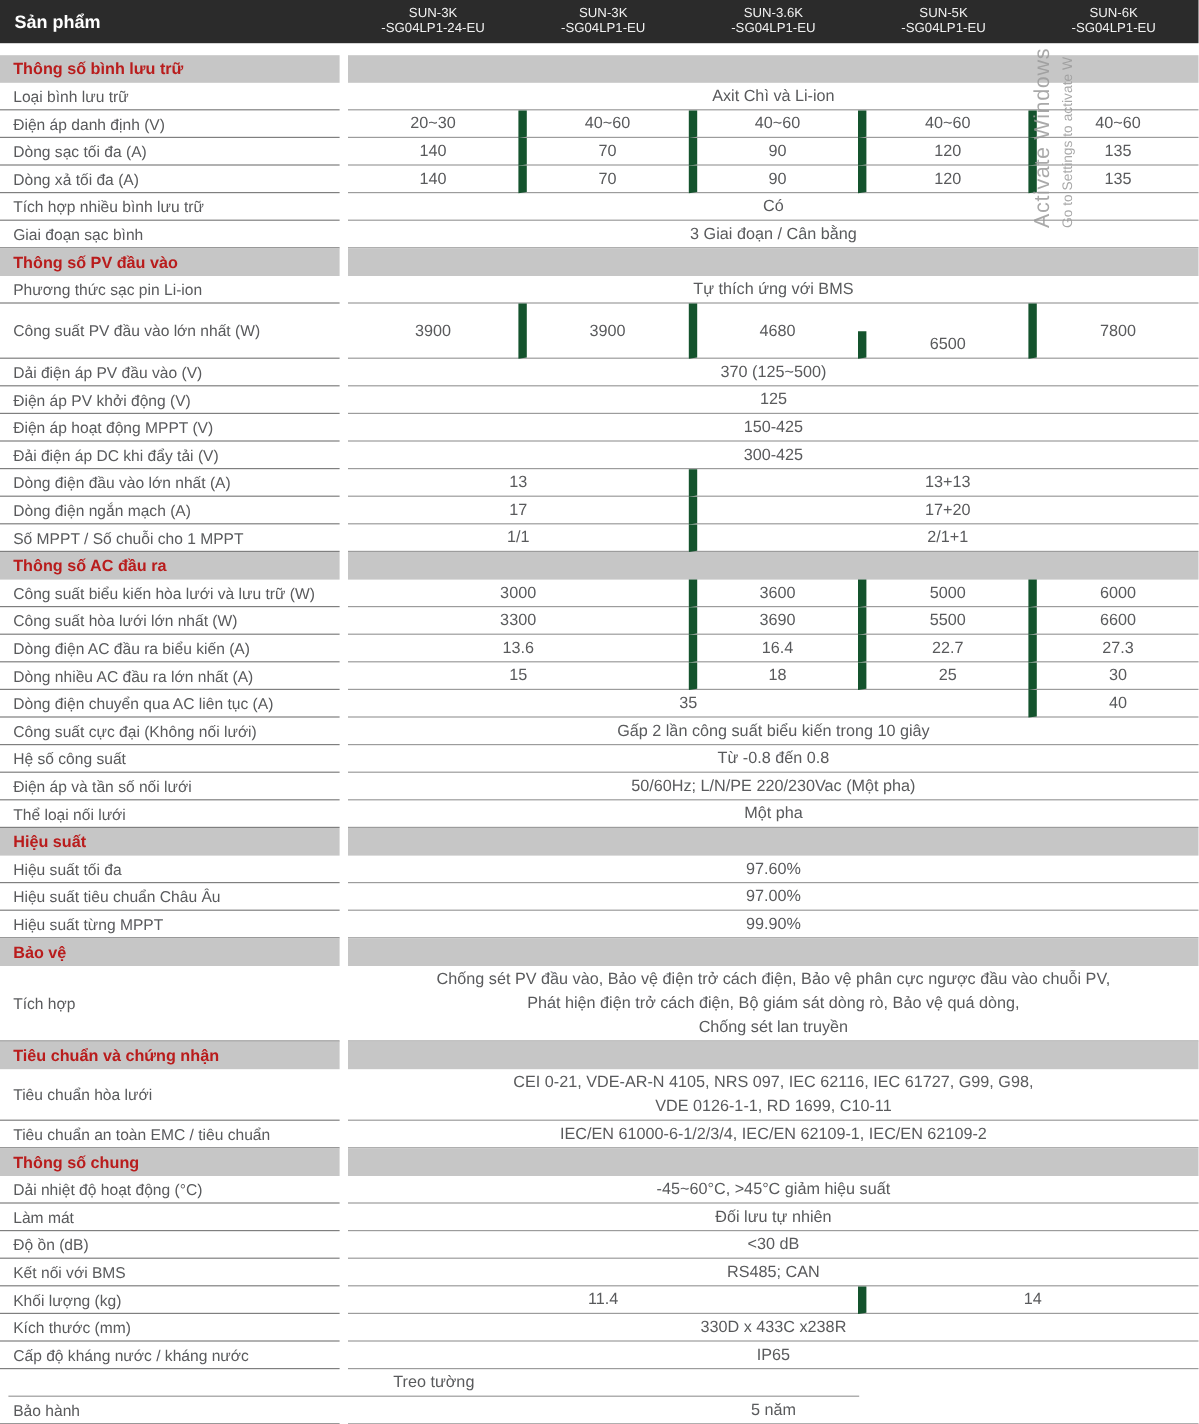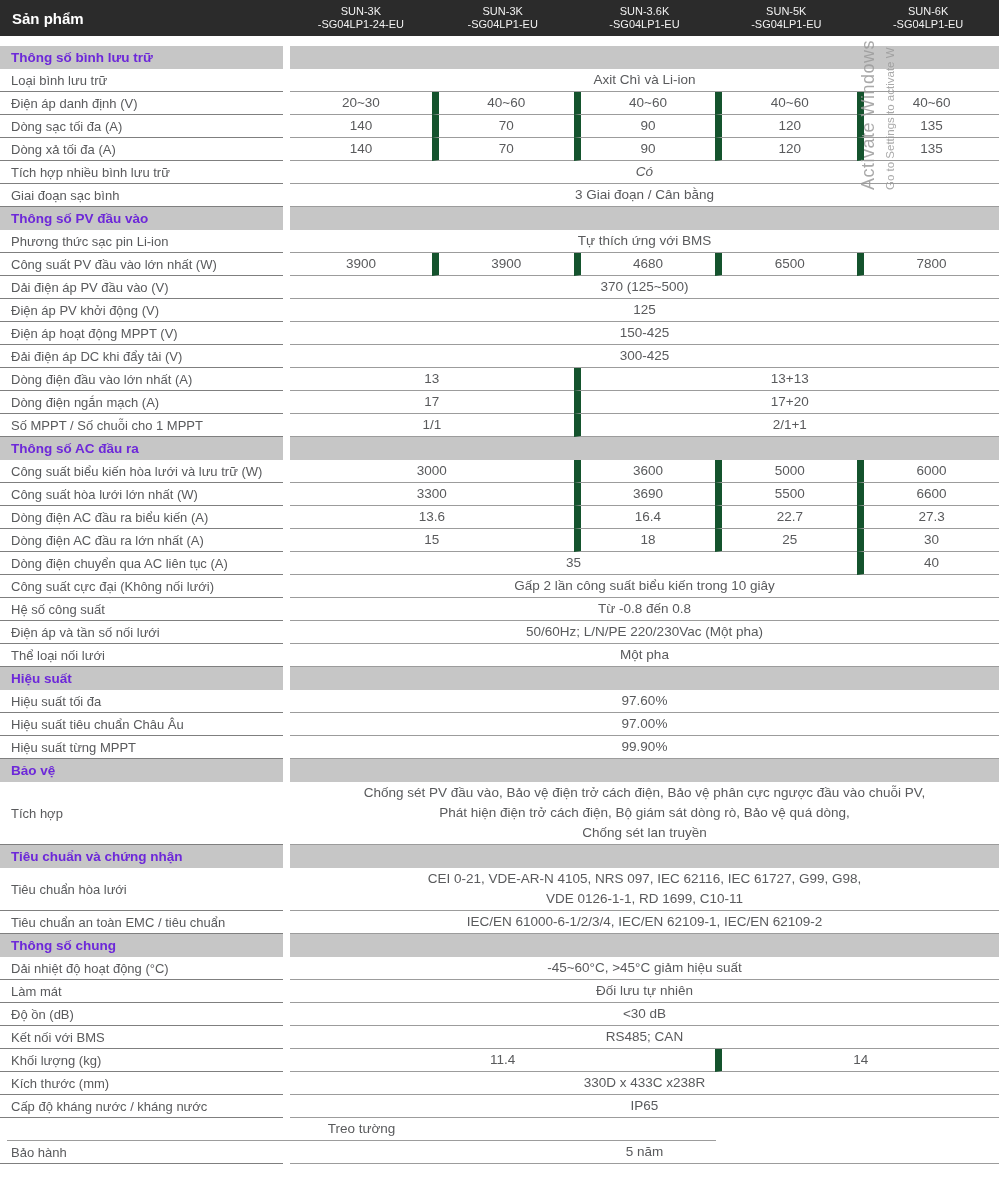--- a/index.html
+++ b/index.html
@@ -55,21 +55,21 @@
     border-bottom:1px solid #9c9c9c;
     padding:1px 2px;
   }
   .cell + .cell { border-left:7px solid #14532d; }
   
   .row.section { min-height:23px; }
   .section .label-cell {
     background:#c6c6c6;
     border-bottom:none;
     font-weight:bold;
-    color:#6d28d9;
+    color:#b91c1c;
     font-size:13.5px;
   }
   .section .cells { background:#c6c6c6; }
   
   .watermark {
     position:absolute;
     top:190px; left:858px;
     transform:rotate(-90deg);
     transform-origin:top left;
     color:#9b9b9b;
@@ -154,21 +154,21 @@
           <div class="cell" style="flex: 0 0 20%;">70</div>
           <div class="cell" style="flex: 0 0 20%;">90</div>
           <div class="cell" style="flex: 0 0 20%;">120</div>
           <div class="cell" style="flex: 0 0 20%;">135</div>
         </div>
       </div>
       <div class="row">
         <div class="label-cell">Tích hợp nhiều bình lưu trữ</div>
         <div class="gutter"></div>
         <div class="cells">
-          <div class="cell" style="flex: 0 0 100%; font-style: italic;">Có</div>
+          <div class="cell" style="flex: 0 0 100%;">Có</div>
         </div>
       </div>
       <div class="row">
         <div class="label-cell">Giai đoạn sạc bình</div>
         <div class="gutter"></div>
         <div class="cells">
           <div class="cell" style="flex: 0 0 100%;">3 Giai đoạn /  Cân bằng</div>
         </div>
       </div>
       <div class="row section">
@@ -183,21 +183,21 @@
           <div class="cell" style="flex: 0 0 100%;">Tự thích ứng với BMS</div>
         </div>
       </div>
       <div class="row">
         <div class="label-cell">Công suất PV đầu vào lớn nhất (W)</div>
         <div class="gutter"></div>
         <div class="cells">
           <div class="cell" style="flex: 0 0 20%;">3900</div>
           <div class="cell" style="flex: 0 0 20%;">3900</div>
           <div class="cell" style="flex: 0 0 20%;">4680</div>
-          <div class="cell" style="flex: 0 0 20%;">6500</div>
+          <div class="cell" style="flex: 0 0 20%; margin-top: 23px;">6500</div>
           <div class="cell" style="flex: 0 0 20%;">7800</div>
         </div>
       </div>
       <div class="row">
         <div class="label-cell">Dải điện áp PV đầu vào (V)</div>
         <div class="gutter"></div>
         <div class="cells">
           <div class="cell" style="flex: 0 0 100%;">370 (125~500)</div>
         </div>
       </div>
@@ -275,21 +275,21 @@
         <div class="label-cell">Dòng điện AC đầu ra biểu kiến (A)</div>
         <div class="gutter"></div>
         <div class="cells">
           <div class="cell" style="flex: 0 0 40%;">13.6</div>
           <div class="cell" style="flex: 0 0 20%;">16.4</div>
           <div class="cell" style="flex: 0 0 20%;">22.7</div>
           <div class="cell" style="flex: 0 0 20%;">27.3</div>
         </div>
       </div>
       <div class="row">
-        <div class="label-cell">Dòng điện AC đầu ra lớn nhất (A)</div>
+        <div class="label-cell">Dòng nhiều AC đầu ra lớn nhất (A)</div>
         <div class="gutter"></div>
         <div class="cells">
           <div class="cell" style="flex: 0 0 40%;">15</div>
           <div class="cell" style="flex: 0 0 20%;">18</div>
           <div class="cell" style="flex: 0 0 20%;">25</div>
           <div class="cell" style="flex: 0 0 20%;">30</div>
         </div>
       </div>
       <div class="row">
         <div class="label-cell">Dòng điện chuyển qua AC liên tục (A)</div>

